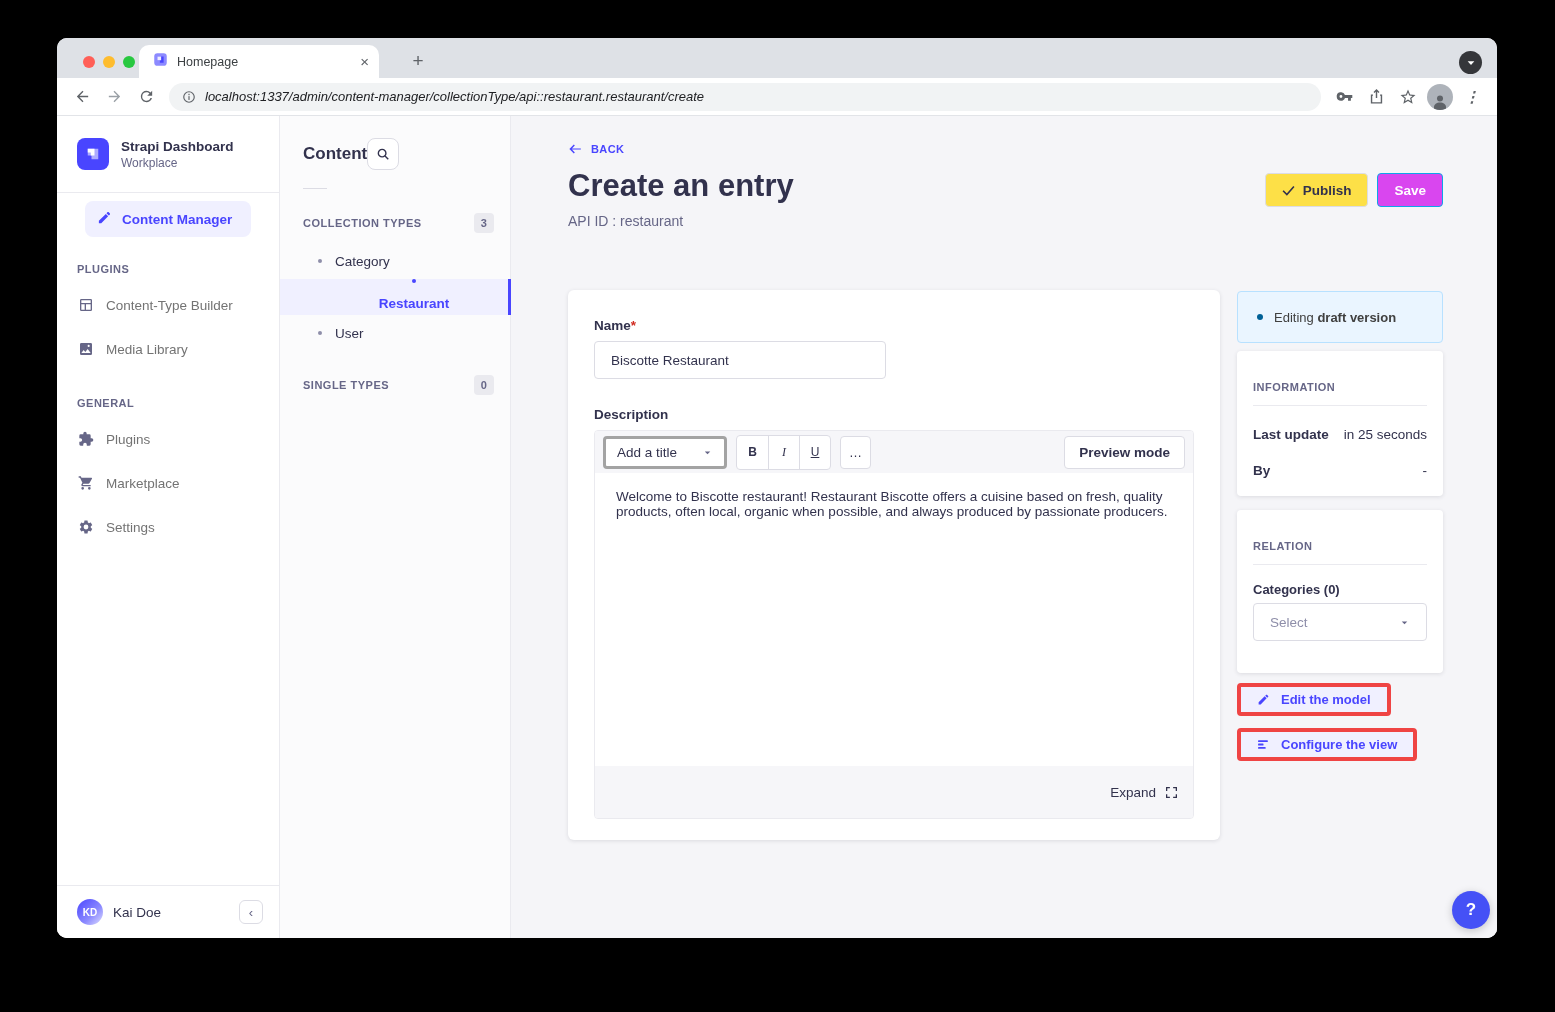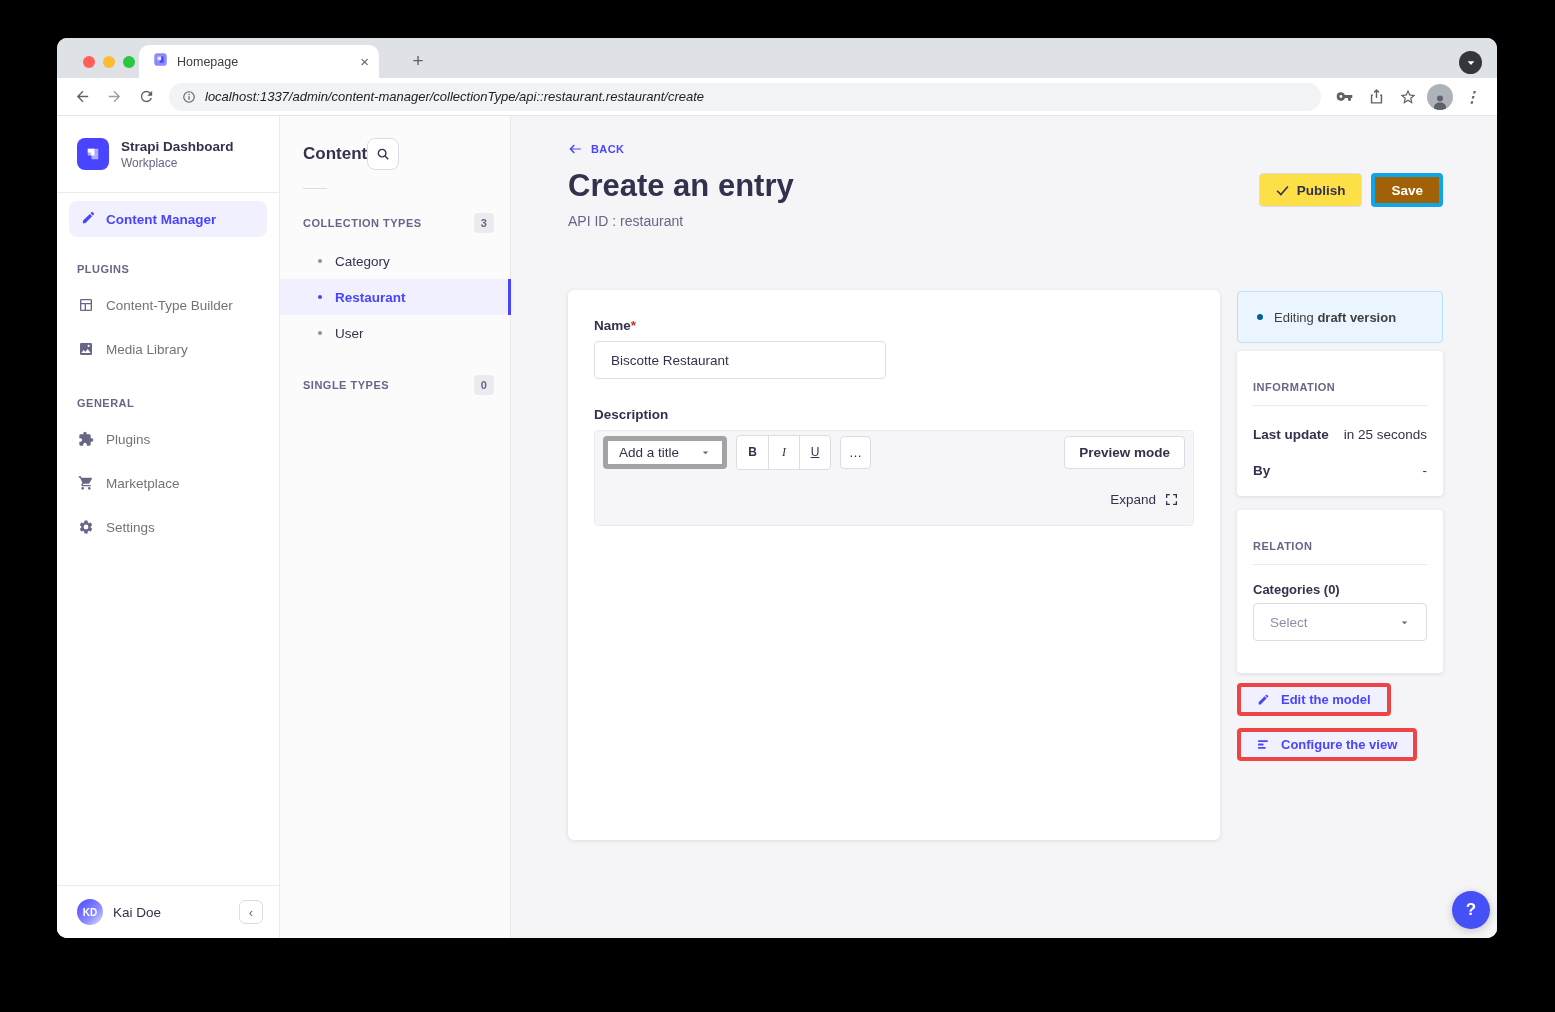--- a/index.html
+++ b/index.html
@@ -33,21 +33,21 @@
 
   
   .app { display:flex; height:822px; background:#f5f5f8; }
 
   
   .sidebar { width:223px; background:#fff; border-right:1px solid #eaeaef; display:flex; flex-direction:column; }
   .brand { display:flex; align-items:center; gap:12px; padding:22px 20px; border-bottom:1px solid #eaeaef; }
   .brand-logo { width:32px; height:32px; border-radius:8px; background:#4945ff; display:flex; align-items:center; justify-content:center; flex:0 0 auto; }
   .brand-title { font-size:13.5px; font-weight:bold; color:#32324d; }
   .brand-sub { font-size:12px; color:#666687; margin-top:2px; }
-  .cm-item { margin:8px 12px 0; height:36px; background:#f0f0ff; border-radius:8px; display:flex;
+  .cm-item { margin:8px 28px 0; height:36px; background:#f0f0ff; border-radius:8px; display:flex;
     align-items:center; gap:10px; padding:0 12px; color:#4945ff; font-weight:bold; font-size:13.5px; }
   .section-label { padding:26px 20px 8px; font-size:11px; font-weight:bold; color:#666687; letter-spacing:.5px; }
   .nav-item { height:44px; display:flex; align-items:center; gap:12px; padding:0 20px; font-size:13.5px; color:#737373; }
   .nav-item .ico { width:17px; display:flex; justify-content:center; }
   .sidebar-user { margin-top:auto; border-top:1px solid #eaeaef; height:53px; display:flex; align-items:center; gap:10px; padding:0 16px 0 20px; }
   .user-avatar { width:26px; height:26px; border-radius:50%; background:linear-gradient(135deg,#4945ff 0%,#8c8aff 60%,#e0e0ff 100%);
     color:#fff; font-size:10px; font-weight:bold; display:flex; align-items:center; justify-content:center; }
   .user-name { font-size:13.5px; color:#32324d; }
   .collapse-btn { margin-left:auto; width:24px; height:24px; border:1px solid #dcdce4; border-radius:6px; background:#fff;
     display:flex; align-items:center; justify-content:center; color:#666687; font-size:13px; }
@@ -58,47 +58,47 @@
   .subnav-title { font-size:17px; font-weight:bold; color:#32324d; }
   .search-btn { width:32px; height:32px; background:#fff; border:1px solid #dcdce4; border-radius:8px;
     display:flex; align-items:center; justify-content:center; }
   .subnav-divider { width:24px; height:1px; background:#dcdce4; margin:8px 0 16px 23px; }
   .group-head { display:flex; align-items:center; justify-content:space-between; padding:8px 16px 10px 23px;
     font-size:11px; font-weight:bold; color:#666687; letter-spacing:.5px; }
   .badge { min-width:20px; height:20px; padding:0 6px; background:#eaeaef; border-radius:4px; color:#666687;
     font-size:11px; font-weight:bold; display:flex; align-items:center; justify-content:center; }
   .type-item { position:relative; height:36px; display:flex; align-items:center; gap:13px; padding-left:38px; font-size:13.5px; color:#32324d; }
   .bullet { width:4px; height:4px; border-radius:50%; background:#8e8ea9; }
-  .type-item.active { background:#f0f0ff; color:#4945ff; font-weight:bold; }
+  .type-item.active { background:#f0f0ff; color:#4945ff; font-weight:bold;flex-direction:column; }
   .type-item.active .bullet { background:#4945ff; }
   .type-item.active::after { content:""; position:absolute; right:-1px; top:0; bottom:0; width:3px; background:#4945ff; }
   .group-head.second { margin-top:16px; }
 
   
   .main { flex:1; position:relative; background:#f5f5f8; }
   .back-link { position:absolute; left:57px; top:27px; display:flex; align-items:center; gap:9px;
     color:#4945ff; font-size:11px; font-weight:bold; letter-spacing:.4px; }
   .page-title { position:absolute; left:57px; top:52px; font-size:31px; font-weight:bold; color:#32324d; }
   .page-sub { position:absolute; left:57px; top:97px; font-size:14px; color:#666687; }
   .actions { position:absolute; right:54px; top:57px; display:flex; gap:9px; }
   .btn { height:34px; border-radius:4px; display:flex; align-items:center; gap:8px; font-size:13.5px; font-weight:bold; padding:0 16px; }
   .btn-publish { background:#fde047; border:1px solid #dcdce4; color:#32324d; }
-  .btn-save { background:#a16207; color:#fff; border:4px solid #0ea5e9; }
+  .btn-save { background:#d946ef; color:#fff; border:1px solid #0ea5e9; }
 
   
   .card { position:absolute; left:57px; top:174px; width:652px; height:550px; background:#fff; border-radius:6px;
     box-shadow:0 1px 4px rgba(33,33,52,.12); padding:28px 26px; }
   .field-label { font-size:13.5px; font-weight:bold; color:#32324d; }
   .req { color:#d02b20; }
   .text-input { margin-top:8px; width:292px; height:38px; border:1px solid #dcdce4; border-radius:4px;
     padding:0 16px; font-size:13.5px; color:#32324d; background:#fff; font-family:"Liberation Sans",sans-serif; outline:none; display:block; }
   .desc-label { margin-top:28px; }
   .editor { margin-top:8px; border:1px solid #eaeaef; border-radius:4px; overflow:hidden; }
   .ed-toolbar { height:42px; background:#f6f6f9; display:flex; align-items:center; padding:0 8px; gap:9px; }
-  .ed-select { width:124px; height:33px; background:#fff; border:5px solid #a3a3a3; border-radius:4px;
+  .ed-select { width:124px; height:33px; background:#fff; border:3px solid #a3a3a3; border-radius:4px;
     display:flex; align-items:center; justify-content:space-between; padding:0 11px; font-size:13.5px; color:#32324d; }
   .ed-group { display:flex; background:#fff; border:1px solid #dcdce4; border-radius:4px; overflow:hidden; }
   .ed-btn { width:31px; height:33px; display:flex; align-items:center; justify-content:center; font-size:12px; color:#32324d; }
   .ed-btn + .ed-btn { border-left:1px solid #dcdce4; }
   .ed-btn.b { font-weight:bold; } .ed-btn.i { font-style:italic; font-family:"Liberation Serif",serif; } .ed-btn.u { text-decoration:underline; }
   .ed-more { width:31px; height:33px; background:#fff; border:1px solid #dcdce4; border-radius:4px;
     display:flex; align-items:center; justify-content:center; color:#32324d; font-size:13px; }
   .ed-preview { margin-left:auto; height:33px; background:#fff; border:1px solid #dcdce4; border-radius:4px;
     display:flex; align-items:center; padding:0 14px; font-size:13.5px; font-weight:bold; color:#32324d; }
   .ed-body { height:293px; background:#fff; padding:16px 21px; font-size:13.5px; line-height:15px; color:#32324d; overflow:hidden; }
@@ -359,20 +359,21 @@
                 </svg>
             </div>
             <div class="ed-group">
               <span class="ed-btn b">B</span>
               <span class="ed-btn i">I</span>
               <span class="ed-btn u">U</span>
             </div>
             <span class="ed-more">…</span>
             <button class="ed-preview">Preview mode</button>
           </div>
+          <div class="ed-body">Welcome to Biscotte restaurant! Restaurant Biscotte offers a cuisine based on fresh, quality products, often local, organic when possible, and always produced by passionate producers.</div>
           <div class="ed-footer">
             <span>Expand</span>
             <svg width="13" height="13" viewBox="0 0 24 24" fill="none" stroke="#32324d" stroke-width="2.4">
                 <path d="M3 9V3h6"></path>
                 <path d="M15 3h6v6"></path>
                 <path d="M21 15v6h-6"></path>
                 <path d="M9 21H3v-6"></path>
               </svg>
           </div>
         </div>

